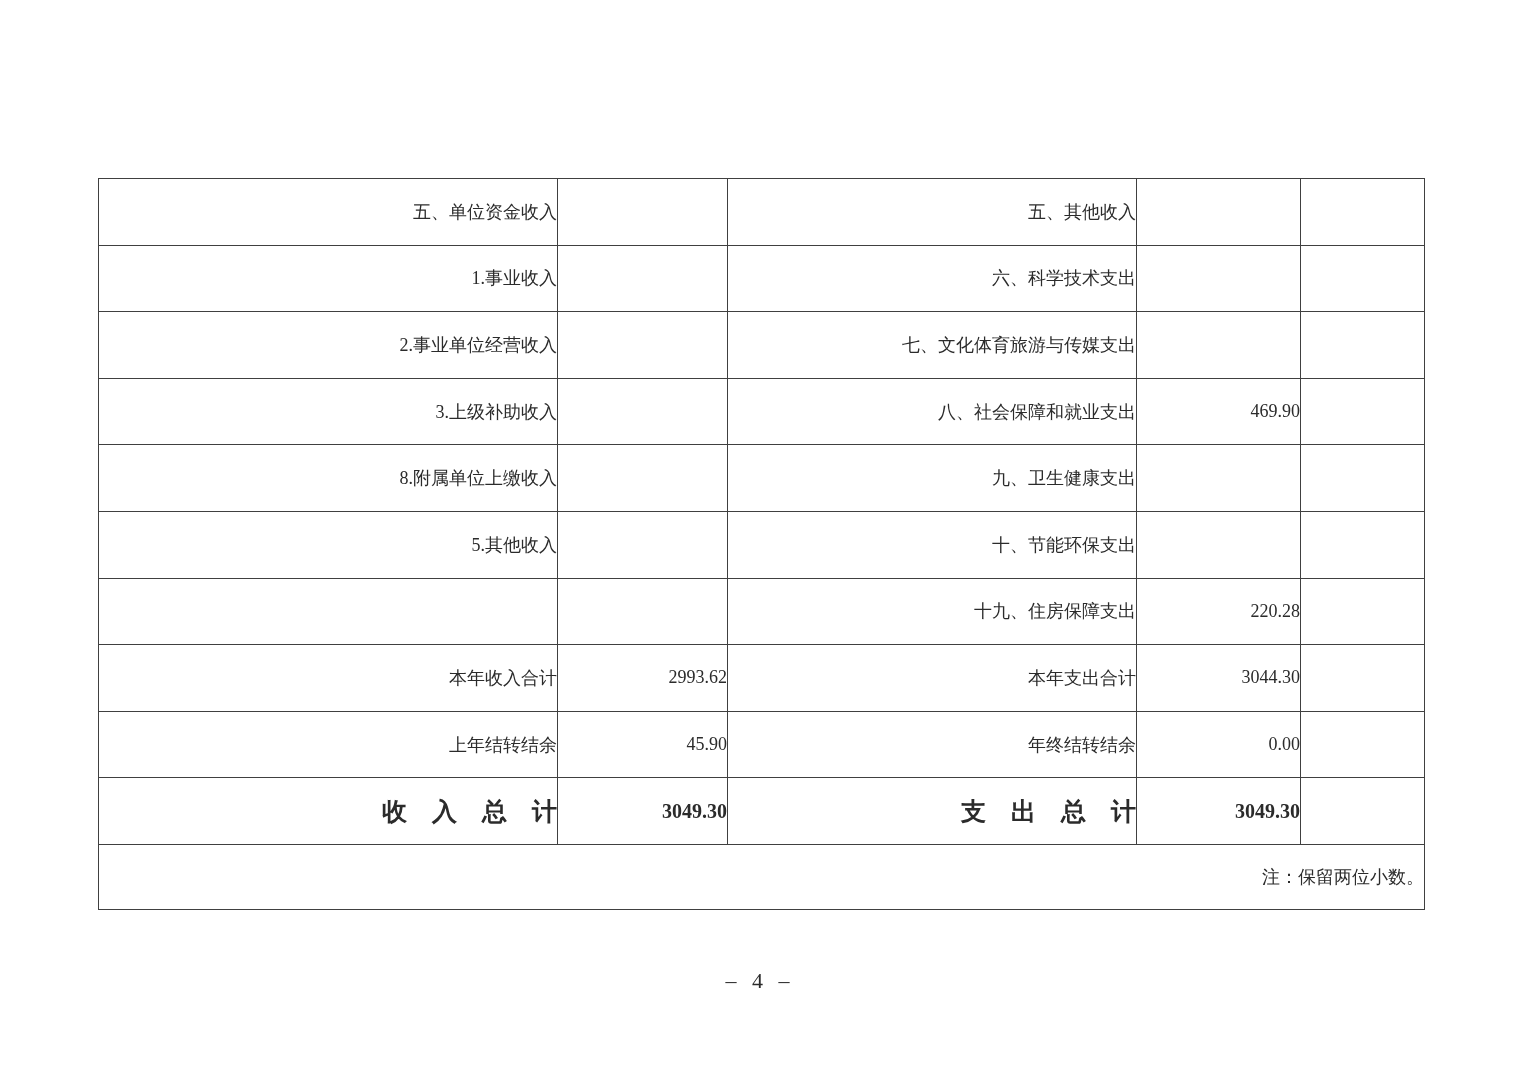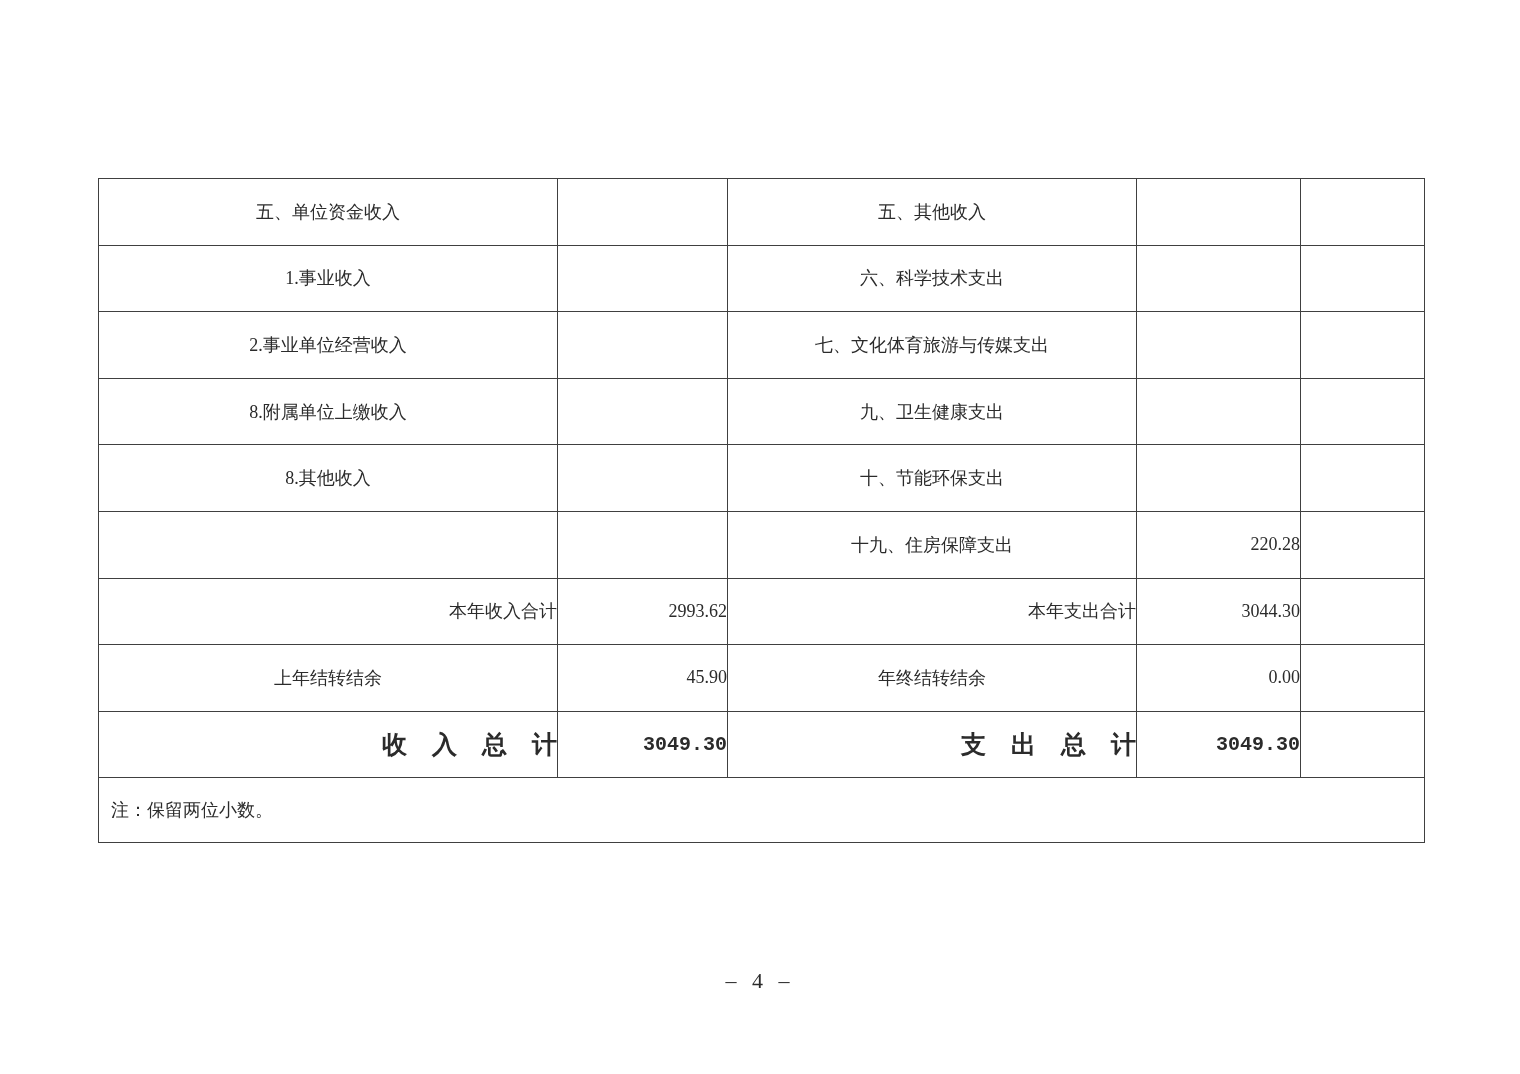--- a/index.html
+++ b/index.html
@@ -30,36 +30,36 @@
   }
   table.fin-table td {
     border: 1px solid #404040;
     height: 65.6px;
     font-size: 18px;
     vertical-align: middle;
     overflow: hidden;
     white-space: nowrap;
     padding: 0;
   }
-  td.item { text-align: center; }
+  td.item { text-align: right; }
   td.lvl0 { padding-left: 12px; }
   td.lvl1 { padding-left: 31px; margin-top: 48px; }
   td.ctr  { text-align: right; padding-left: 0; }
   td.amt {
     text-align: right;
     padding-right: 9px;
     font-size: 19px;
   }
   tr.total-row td {
     font-weight: bold;
     font-size: 25px;
   }
-  tr.total-row td.amt { font-size: 20px; font-family: Liberation Mono, monospace; }
+  tr.total-row td.amt { font-size: 20px; }
   tr.note-row td.note {
-    text-align: left;
+    text-align: right;
     padding-left: 12px;
     font-size: 18px;
     height: 64px;
   }
   .page-number {
     position: absolute;
     left: 0;
     right: 0;
     top: 968px;
     text-align: center;
@@ -97,28 +97,35 @@
         <td class="spare"></td>
       </tr>
       <tr>
         <td class="item lvl1">2.事业单位经营收入</td>
         <td class="amt"></td>
         <td class="item lvl0">七、文化体育旅游与传媒支出</td>
         <td class="amt"></td>
         <td class="spare"></td>
       </tr>
       <tr>
+        <td class="item lvl1">3.上级补助收入</td>
+        <td class="amt"></td>
+        <td class="item lvl0">八、社会保障和就业支出</td>
+        <td class="amt">469.90</td>
+        <td class="spare"></td>
+      </tr>
+      <tr>
         <td class="item lvl1">8.附属单位上缴收入</td>
         <td class="amt"></td>
         <td class="item lvl0">九、卫生健康支出</td>
         <td class="amt"></td>
         <td class="spare"></td>
       </tr>
       <tr>
-        <td class="item lvl1">8.其他收入</td>
+        <td class="item lvl1">5.其他收入</td>
         <td class="amt"></td>
         <td class="item lvl0">十、节能环保支出</td>
         <td class="amt"></td>
         <td class="spare"></td>
       </tr>
       <tr>
         <td class="item lvl0"></td>
         <td class="amt"></td>
         <td class="item lvl0">十九、住房保障支出</td>
         <td class="amt">220.28</td>

